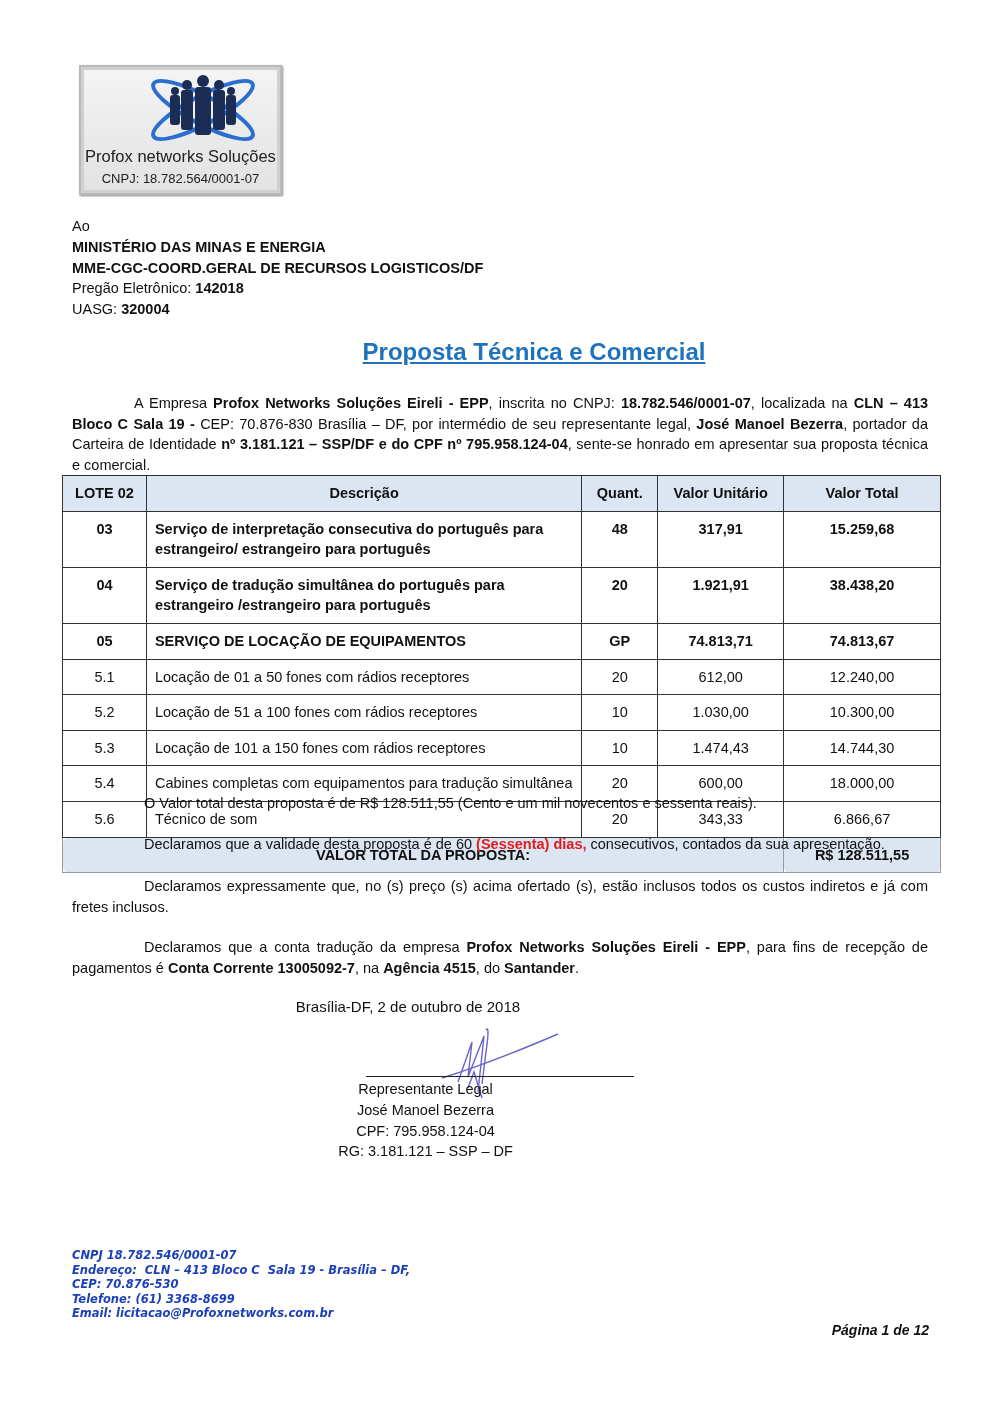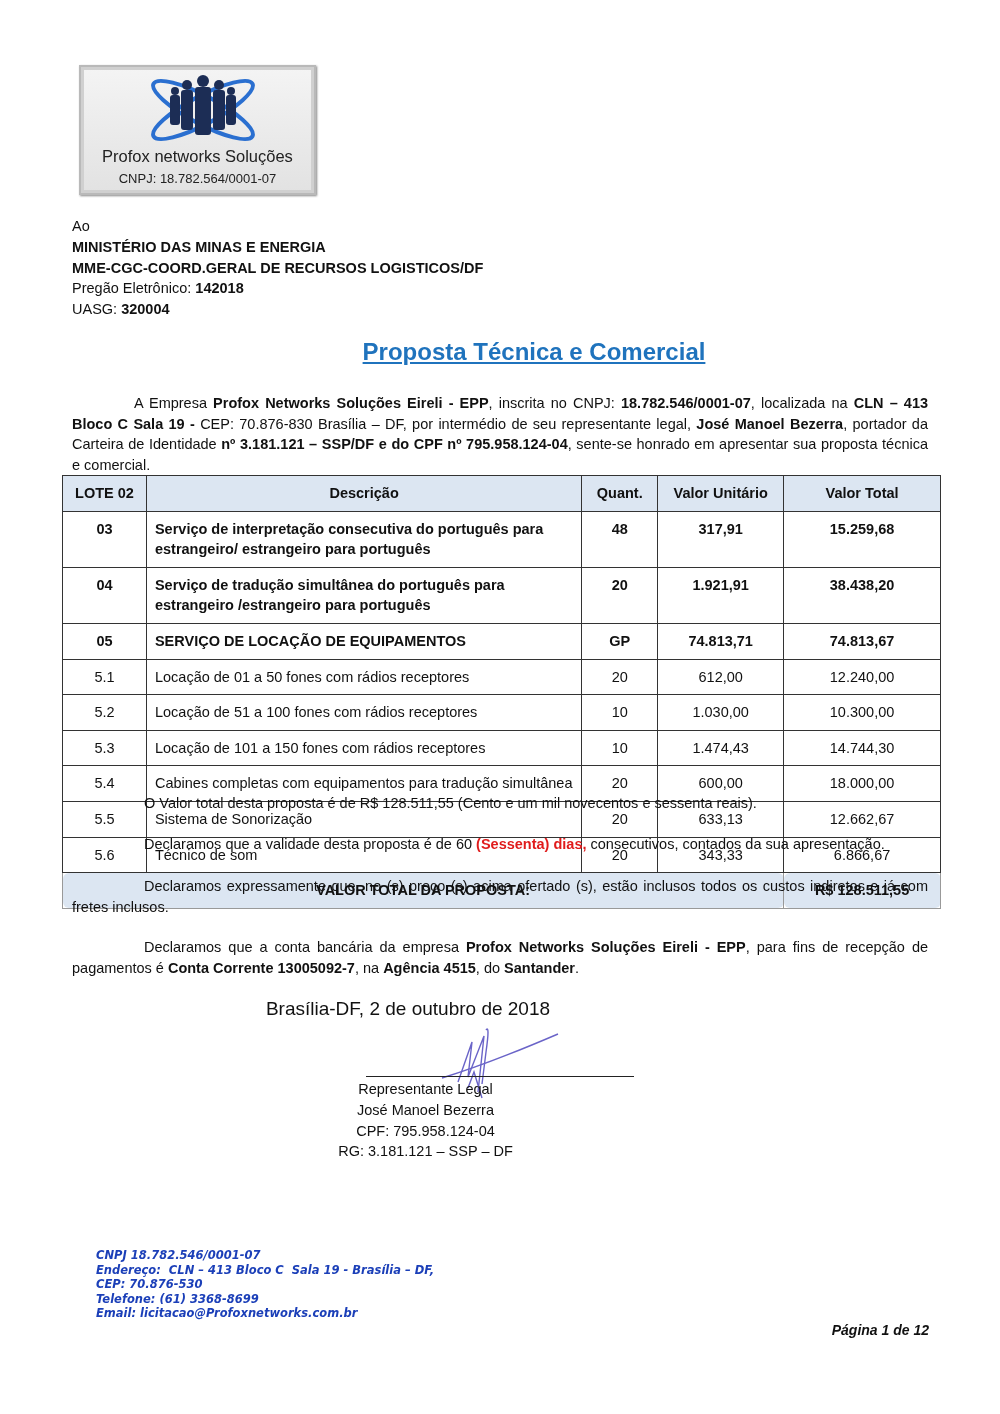--- a/index.html
+++ b/index.html
@@ -5,21 +5,21 @@
     * { box-sizing: border-box; margin: 0; padding: 0; }
     html, body { width: 1000px; height: 1414px; background: #ffffff; }
     body {
       position: relative;
       font-family: "Liberation Sans", "DejaVu Sans", sans-serif;
       color: #111111;
       font-size: 14.5px;
       overflow: hidden;
     }
     .logo {
-      position: absolute; left: 79px; top: 65px; width: 237px; height: 130px;
+      position: absolute; left: 79px; top: 65px; width: 203px; height: 130px;
       background: linear-gradient(180deg, #f4f4f4 0%, #e2e2e2 100%);
       border: 2px solid #b9b9b9;
       box-shadow: inset 0 0 0 3px #d0d0d0, 1px 1px 2px #888;
     }
     .logo svg { position: absolute; left: 62px; top: 6px; }
     .logo-name {
       position: absolute; left: 0; width: 100%; top: 80px; text-align: center;
       font-size: 16.5px; color: #222;
     }
     .logo-cnpj {
@@ -44,27 +44,27 @@
     table.lote td, table.lote th {
       border: 1px solid #333; padding: 7px 8px; line-height: 20.6px; vertical-align: top;
     }
     table.lote th { background: #dce6f2; font-weight: bold; text-align: center; }
     table.lote .c { text-align: center; }
     table.lote .b { font-weight: bold; }
     table.lote tr.total td { background: #dce6f2; font-weight: bold; border-color: #999; border-radius: 6px; }
     .para { position: absolute; left: 72px; width: 856px; line-height: 20.6px; text-align: justify; font-size: 14.5px; }
     .para .indent { display: inline-block; width: 72px; }
     .red { color: #e01b1b; font-weight: bold; }
-    .date { position: absolute; left: 0; width: 816px; top: 998px; text-align: center; font-size: 19px; }
+    .date { position: absolute; left: 0; width: 816px; top: 998px; text-align: center; font-size: 15px; }
     .sig-line { position: absolute; left: 366px; top: 1076px; width: 268px; border-top: 1px solid #222; }
     .signature { position: absolute; left: 438px; top: 1022px; }
     .sig-block { position: absolute; left: 0; width: 851px; top: 1079px; text-align: center; line-height: 20.8px; font-size: 14.5px; }
     .footer {
       position: absolute; left: 72px; top: 1248px; font-family: "DejaVu Sans", sans-serif;
-      font-size: 11.5px; font-weight: bold; font-style: italic; color: #1b3fb8; line-height: 14.6px; margin-left: 24px;
+      font-size: 11.5px; font-weight: bold; font-style: italic; color: #1b3fb8; line-height: 14.6px;
     }
     .page-num {
       position: absolute; right: 71px; top: 1322px; font-size: 14px; font-weight: bold; font-style: italic;
     }
   </style>
 </head>
 <body>
 
 <div class="logo">
   <svg width="120" height="74" viewBox="0 0 120 74">
@@ -160,47 +160,40 @@
       <td class="c">14.744,30</td>
     </tr>
     <tr>
       <td class="c">5.4</td>
       <td>Cabines completas com equipamentos para tradução simultânea</td>
       <td class="c">20</td>
       <td class="c">600,00</td>
       <td class="c">18.000,00</td>
     </tr>
     <tr>
-      <td class="c">5.5</td>
-      <td>Sistema de Sonorização</td>
-      <td class="c">20</td>
-      <td class="c">633,13</td>
-      <td class="c">12.662,67</td>
-    </tr>
-    <tr>
       <td class="c">5.6</td>
       <td>Técnico de som</td>
       <td class="c">20</td>
       <td class="c">343,33</td>
       <td class="c">6.866,67</td>
     </tr>
     <tr class="total">
       <td colspan="4" class="c">VALOR TOTAL DA PROPOSTA:</td>
       <td class="c">R$ 128.511,55</td>
     </tr>
   </tbody>
 </table>
 
 <div class="para" style="top:793px;"><span class="indent"></span><span>O Valor total desta proposta é de R$ 128.511,55 (Cento e um mil novecentos e sessenta reais).</span></div>
 
 <div class="para" style="top:834px;"><span class="indent"></span><span>Declaramos que a validade desta proposta é de 60 </span><span class="red">(Sessenta) dias,</span><span> consecutivos, contados da sua apresentação.</span></div>
 
 <div class="para" style="top:876px;"><span class="indent"></span><span>Declaramos expressamente que, no (s) preço (s) acima ofertado (s), estão inclusos todos os custos indiretos e já com fretes inclusos.</span></div>
 
-<div class="para" style="top:937px;"><span class="indent"></span><span>Declaramos que a conta bancária da empresa </span><b>Profox Networks Soluções Eireli - EPP</b><span>, para fins de recepção de pagamentos é </span><b>Conta Corrente 13005092-7</b><span>, na </span><b>Agência 4515</b><span>, do </span><b>Santander</b><span>.</span></div>
+<div class="para" style="top:937px;"><span class="indent"></span><span>Declaramos que a conta tradução da empresa </span><b>Profox Networks Soluções Eireli - EPP</b><span>, para fins de recepção de pagamentos é </span><b>Conta Corrente 13005092-7</b><span>, na </span><b>Agência 4515</b><span>, do </span><b>Santander</b><span>.</span></div>
 
 <div class="date">Brasília-DF, 2 de outubro de 2018</div>
 
 <svg class="signature" width="130" height="80" viewBox="0 0 130 80">
   <g fill="none" stroke="#6a64c8" stroke-width="1.4">
     <path d="M 20 60 L 34 20 L 30 55 L 46 14 L 40 70"></path>
     <path d="M 48 8 Q 52 2 48 30 L 44 62"></path>
     <path d="M 4 56 Q 50 42 120 12"></path>
     <path d="M 30 66 L 36 50 L 44 76"></path>
   </g>

